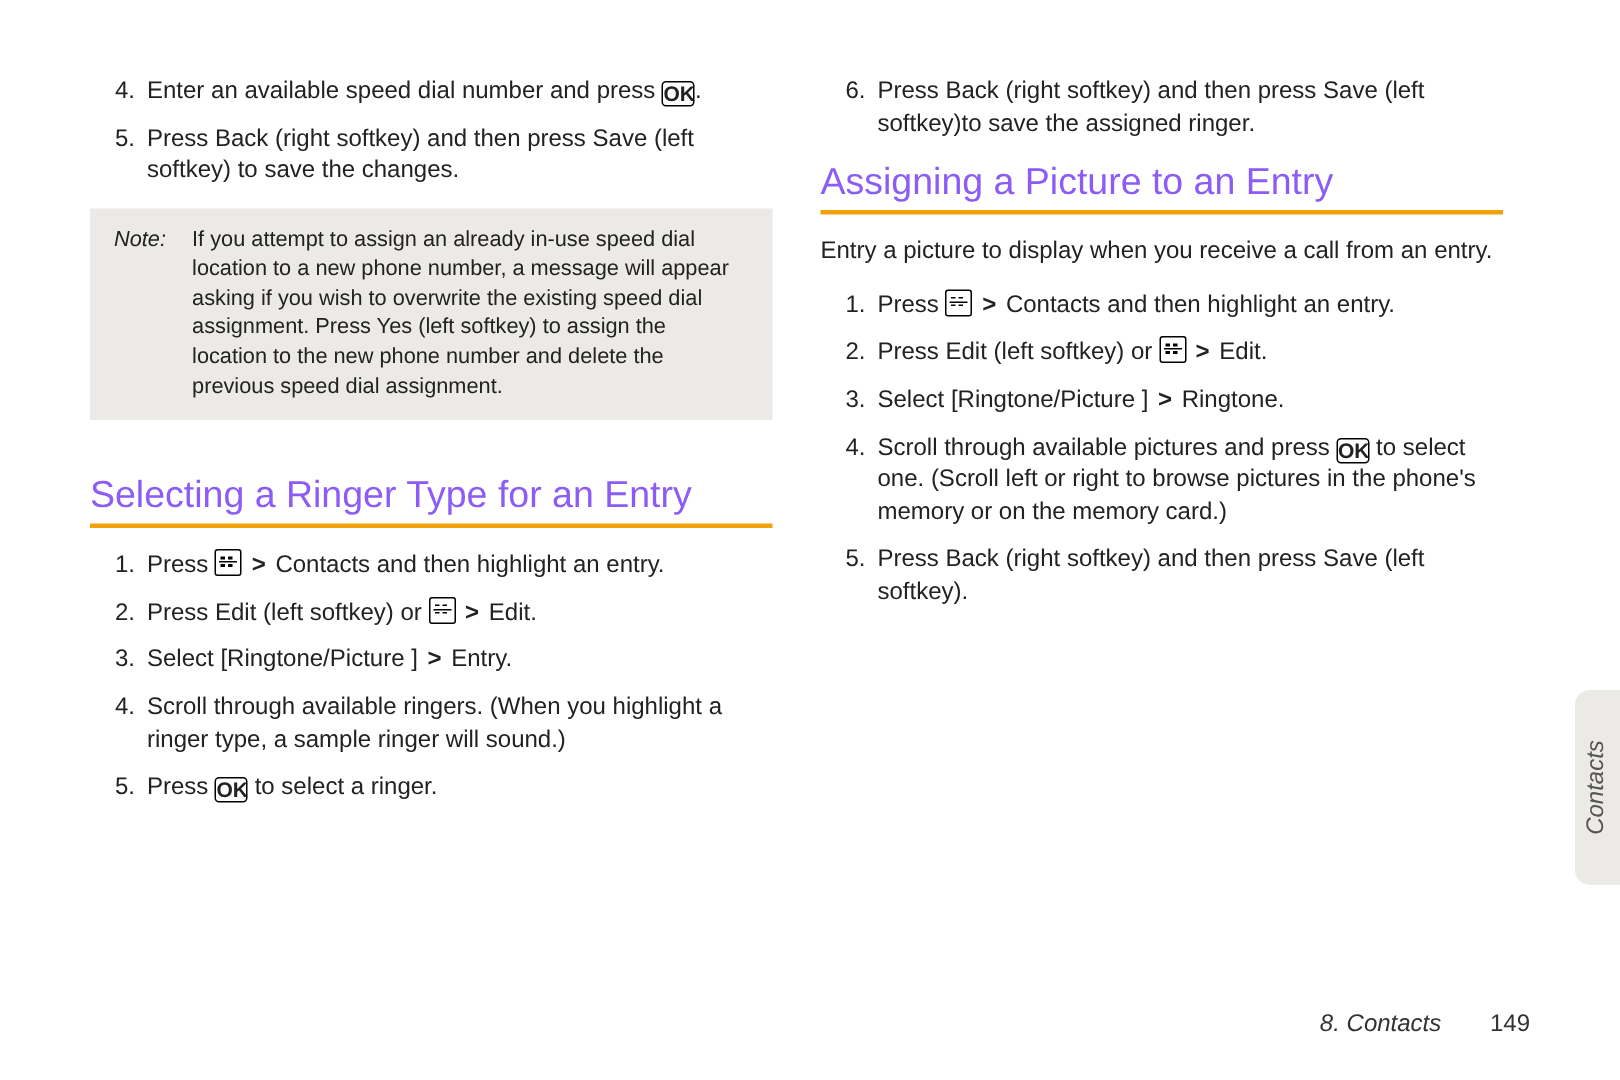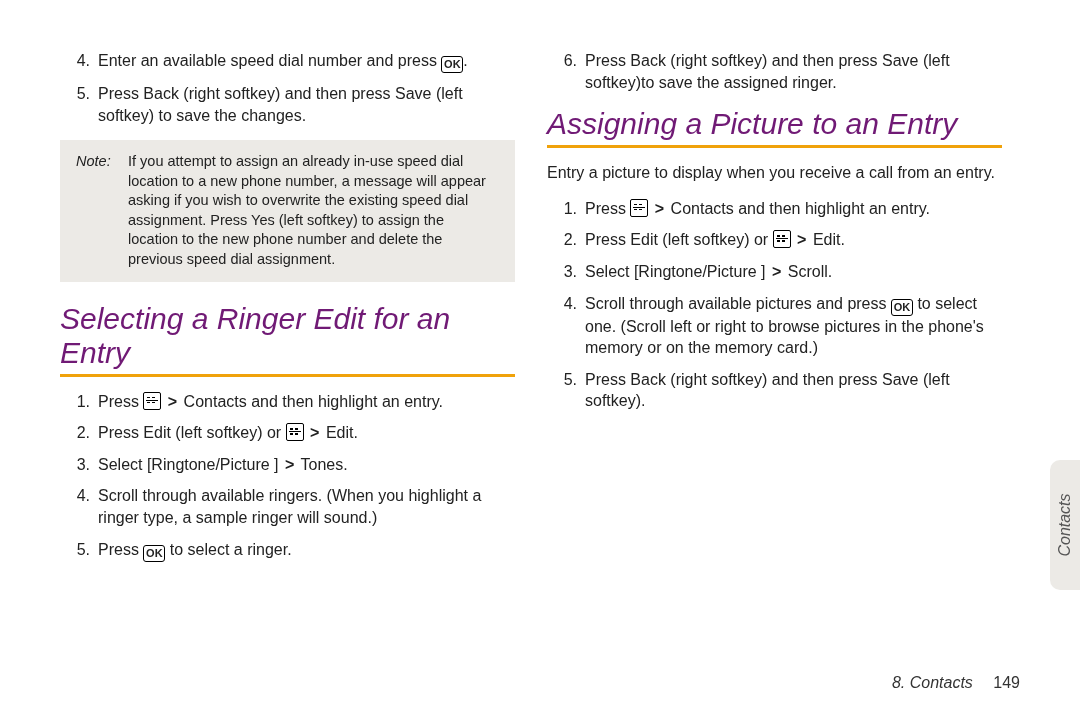--- a/index.html
+++ b/index.html
@@ -40,60 +40,59 @@
     flex-shrink: 0;
     text-align: right;
     padding-right: 8px;
   }
   .indent-list .txt {
     flex: 1;
   }
   .note-box {
     background: #eceae6;
     padding: 12px 16px 12px 16px;
-    margin: 10px 0 20px 0;
+    margin: 10px 0 36px 0;
     font-size: 14.5px;
     line-height: 1.35;
   }
   .note-box .note-label {
     font-style: italic;
     display: inline-block;
     width: 48px;
     vertical-align: top;
   }
   .note-box .note-body {
     display: inline-block;
     width: calc(100% - 54px);
     vertical-align: top;
   }
   h2.section {
-    font-style: italic;
     font-weight: normal;
-    font-size: 30px;
-    color: #701a75;
+    font-size: 25px;
+    color: #8b5cf6;
     margin: 8px 0 2px 0;
   }
   .rule {
     height: 3px;
     background: #f0a20a;
     margin: 4px 0 14px 0;
   }
   .intro {
     margin: 0 0 14px 0;
   }
   .bold { font-weight: normal; }
   .key-icon {
     display: inline-block;
     width: 20px;
     height: 15px;
     border: 1.5px solid #000;
     border-radius: 3px;
     vertical-align: -2px;
     text-align: center;
-    font-size: 11px;
+    font-size: 14px;
     line-height: 15px;
     font-weight: bold;
     background: #fff;
   }
   .menu-icon {
     display: inline-block;
     width: 16px;
     height: 16px;
     border: 1.5px solid #000;
     border-radius: 2px;
@@ -136,21 +135,21 @@
     font-size: 16px;
     white-space: nowrap;
   }
   .footer {
     position: absolute;
     bottom: 28px;
     right: 60px;
     font-size: 16px;
     color: #333;
   }
-  .footer .chapter { font-style: italic; margin-right: 16px; }
+  .footer .chapter { font-style: italic; margin-right: 28px; }
 </style>
 </head>
 <body>
 
 <div class="page">
 
   <div class="col">
     <ul class="indent-list">
         <li>
           <span class="num">4.</span>
@@ -160,34 +159,34 @@
           <span class="num">5.</span>
           <span class="txt">Press <span class="bold">Back</span> (right softkey) and then press <span class="bold">Save</span> (left softkey) to save the changes.</span>
         </li>
       </ul>
 
     <div class="note-box">
       <span class="note-label">Note:</span>
       <span class="note-body">If you attempt to assign an already in-use speed dial location to a new phone number, a message will appear asking if you wish to overwrite the existing speed dial assignment. Press <span class="bold">Yes</span> (left softkey) to assign the location to the new phone number and delete the previous speed dial assignment.</span>
     </div>
 
-    <h2 class="section">Selecting a Ringer Edit for an Entry</h2>
+    <h2 class="section">Selecting a Ringer Type for an Entry</h2>
     <div class="rule"></div>
     <ul class="indent-list">
         <li>
           <span class="num">1.</span>
           <span class="txt">Press <span class="menu-icon"></span> <span class="gt">&gt;</span> <span class="bold">Contacts</span> and then highlight an entry.</span>
         </li>
         <li>
           <span class="num">2.</span>
           <span class="txt">Press <span class="bold">Edit</span> (left softkey) or <span class="menu-icon"></span> <span class="gt">&gt;</span> <span class="bold">Edit</span>.</span>
         </li>
         <li>
           <span class="num">3.</span>
-          <span class="txt">Select <span class="bold">[Ringtone/Picture ]</span> <span class="gt">&gt;</span> <span class="bold">Tones</span>.</span>
+          <span class="txt">Select <span class="bold">[Ringtone/Picture ]</span> <span class="gt">&gt;</span> <span class="bold">Entry</span>.</span>
         </li>
         <li>
           <span class="num">4.</span>
           <span class="txt">Scroll through available ringers. (When you highlight a ringer type, a sample ringer will sound.)</span>
         </li>
         <li>
           <span class="num">5.</span>
           <span class="txt">Press <span class="key-icon">OK</span> to select a ringer.</span>
         </li>
       </ul>
@@ -208,21 +207,21 @@
         <li>
           <span class="num">1.</span>
           <span class="txt">Press <span class="menu-icon"></span> <span class="gt">&gt;</span> <span class="bold">Contacts</span> and then highlight an entry.</span>
         </li>
         <li>
           <span class="num">2.</span>
           <span class="txt">Press <span class="bold">Edit</span> (left softkey) or <span class="menu-icon"></span> <span class="gt">&gt;</span> <span class="bold">Edit</span>.</span>
         </li>
         <li>
           <span class="num">3.</span>
-          <span class="txt">Select <span class="bold">[Ringtone/Picture ]</span> <span class="gt">&gt;</span> <span class="bold">Scroll</span>.</span>
+          <span class="txt">Select <span class="bold">[Ringtone/Picture ]</span> <span class="gt">&gt;</span> <span class="bold">Ringtone</span>.</span>
         </li>
         <li>
           <span class="num">4.</span>
           <span class="txt">Scroll through available pictures and press <span class="key-icon">OK</span> to select one. (Scroll left or right  to browse pictures in the phone's memory or on the memory card.)</span>
         </li>
         <li>
           <span class="num">5.</span>
           <span class="txt">Press <span class="bold">Back</span> (right softkey) and then press <span class="bold">Save</span> (left softkey).</span>
         </li>
       </ul>

